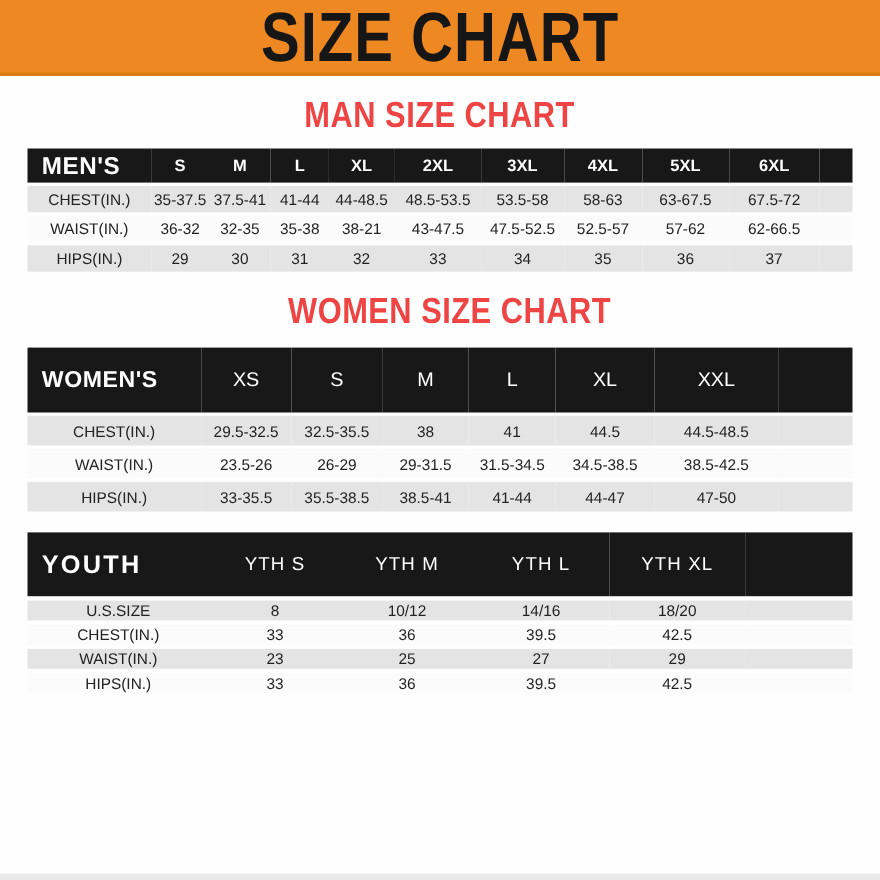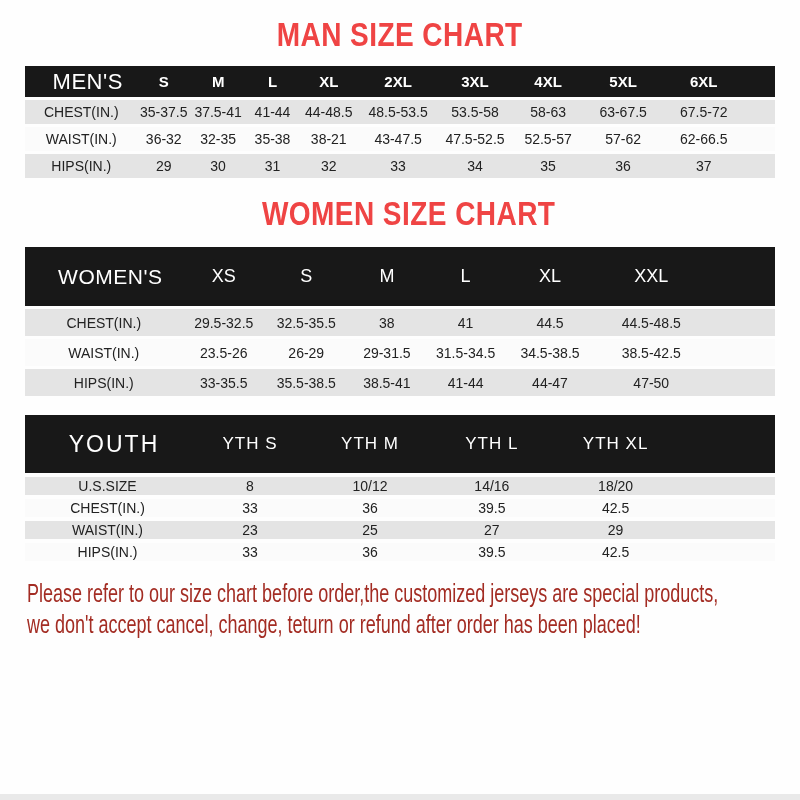--- a/index.html
+++ b/index.html
@@ -41,21 +41,21 @@
     table-layout:fixed;
     border-collapse:separate;border-spacing:0 3px;
     font-size:14px;
   }
   table.sizes th{
     background:var(--header-bar);color:#fff;
     font-weight:normal;text-align:center;padding:0;
     overflow:hidden;white-space:nowrap;
   }
   table.sizes th.hlabel{
-    text-align:center;padding-left:13px;font-weight:normal;
+    text-align:left;padding-left:13px;font-weight:bold;
   }
   table.sizes td{
     text-align:center;padding:0;color:#222;
     overflow:hidden;white-space:nowrap;
   }
   tr.row-gray td{background:var(--row-gray);}
   tr.row-white td{background:var(--row-white);}
   td.rlabel{color:#333;}
 
   table.men th{height:31px;font-size:15px;font-weight:bold;}
@@ -82,20 +82,23 @@
   .bottom-strip{
     position:absolute;left:0;bottom:0;width:100%;height:6px;
     background:#e9e9e9;
   }
 </style>
 </head>
 <body>
 
 <div class="page">
 
+  <header class="banner">
+    <span class="banner-title">SIZE CHART</span>
+  </header>
 
   <h2 class="heading" id="man-heading">
     <span>MAN SIZE CHART</span>
   </h2>
   <table class="sizes men">
       <colgroup>
         <col style="width: 15%;">
         <col style="width: 7%;">
         <col style="width: 7.5%;">
         <col style="width: 7%;">
@@ -273,19 +276,15 @@
           <td class="rlabel">HIPS(IN.)</td>
           <td class="rval">33</td>
           <td class="rval">36</td>
           <td class="rval">39.5</td>
           <td class="rval">42.5</td>
           <td class="rval"></td>
         </tr>
       </tbody>
     </table>
 
-  <footer class="note">
-    <p>Please refer to our size chart before order,the customized jerseys are special products,</p>
-    <p>we don't accept cancel, change, teturn or refund after order has been placed!</p>
-  </footer>
 
   <div class="bottom-strip"></div>
 </div>
 
 </body></html>

